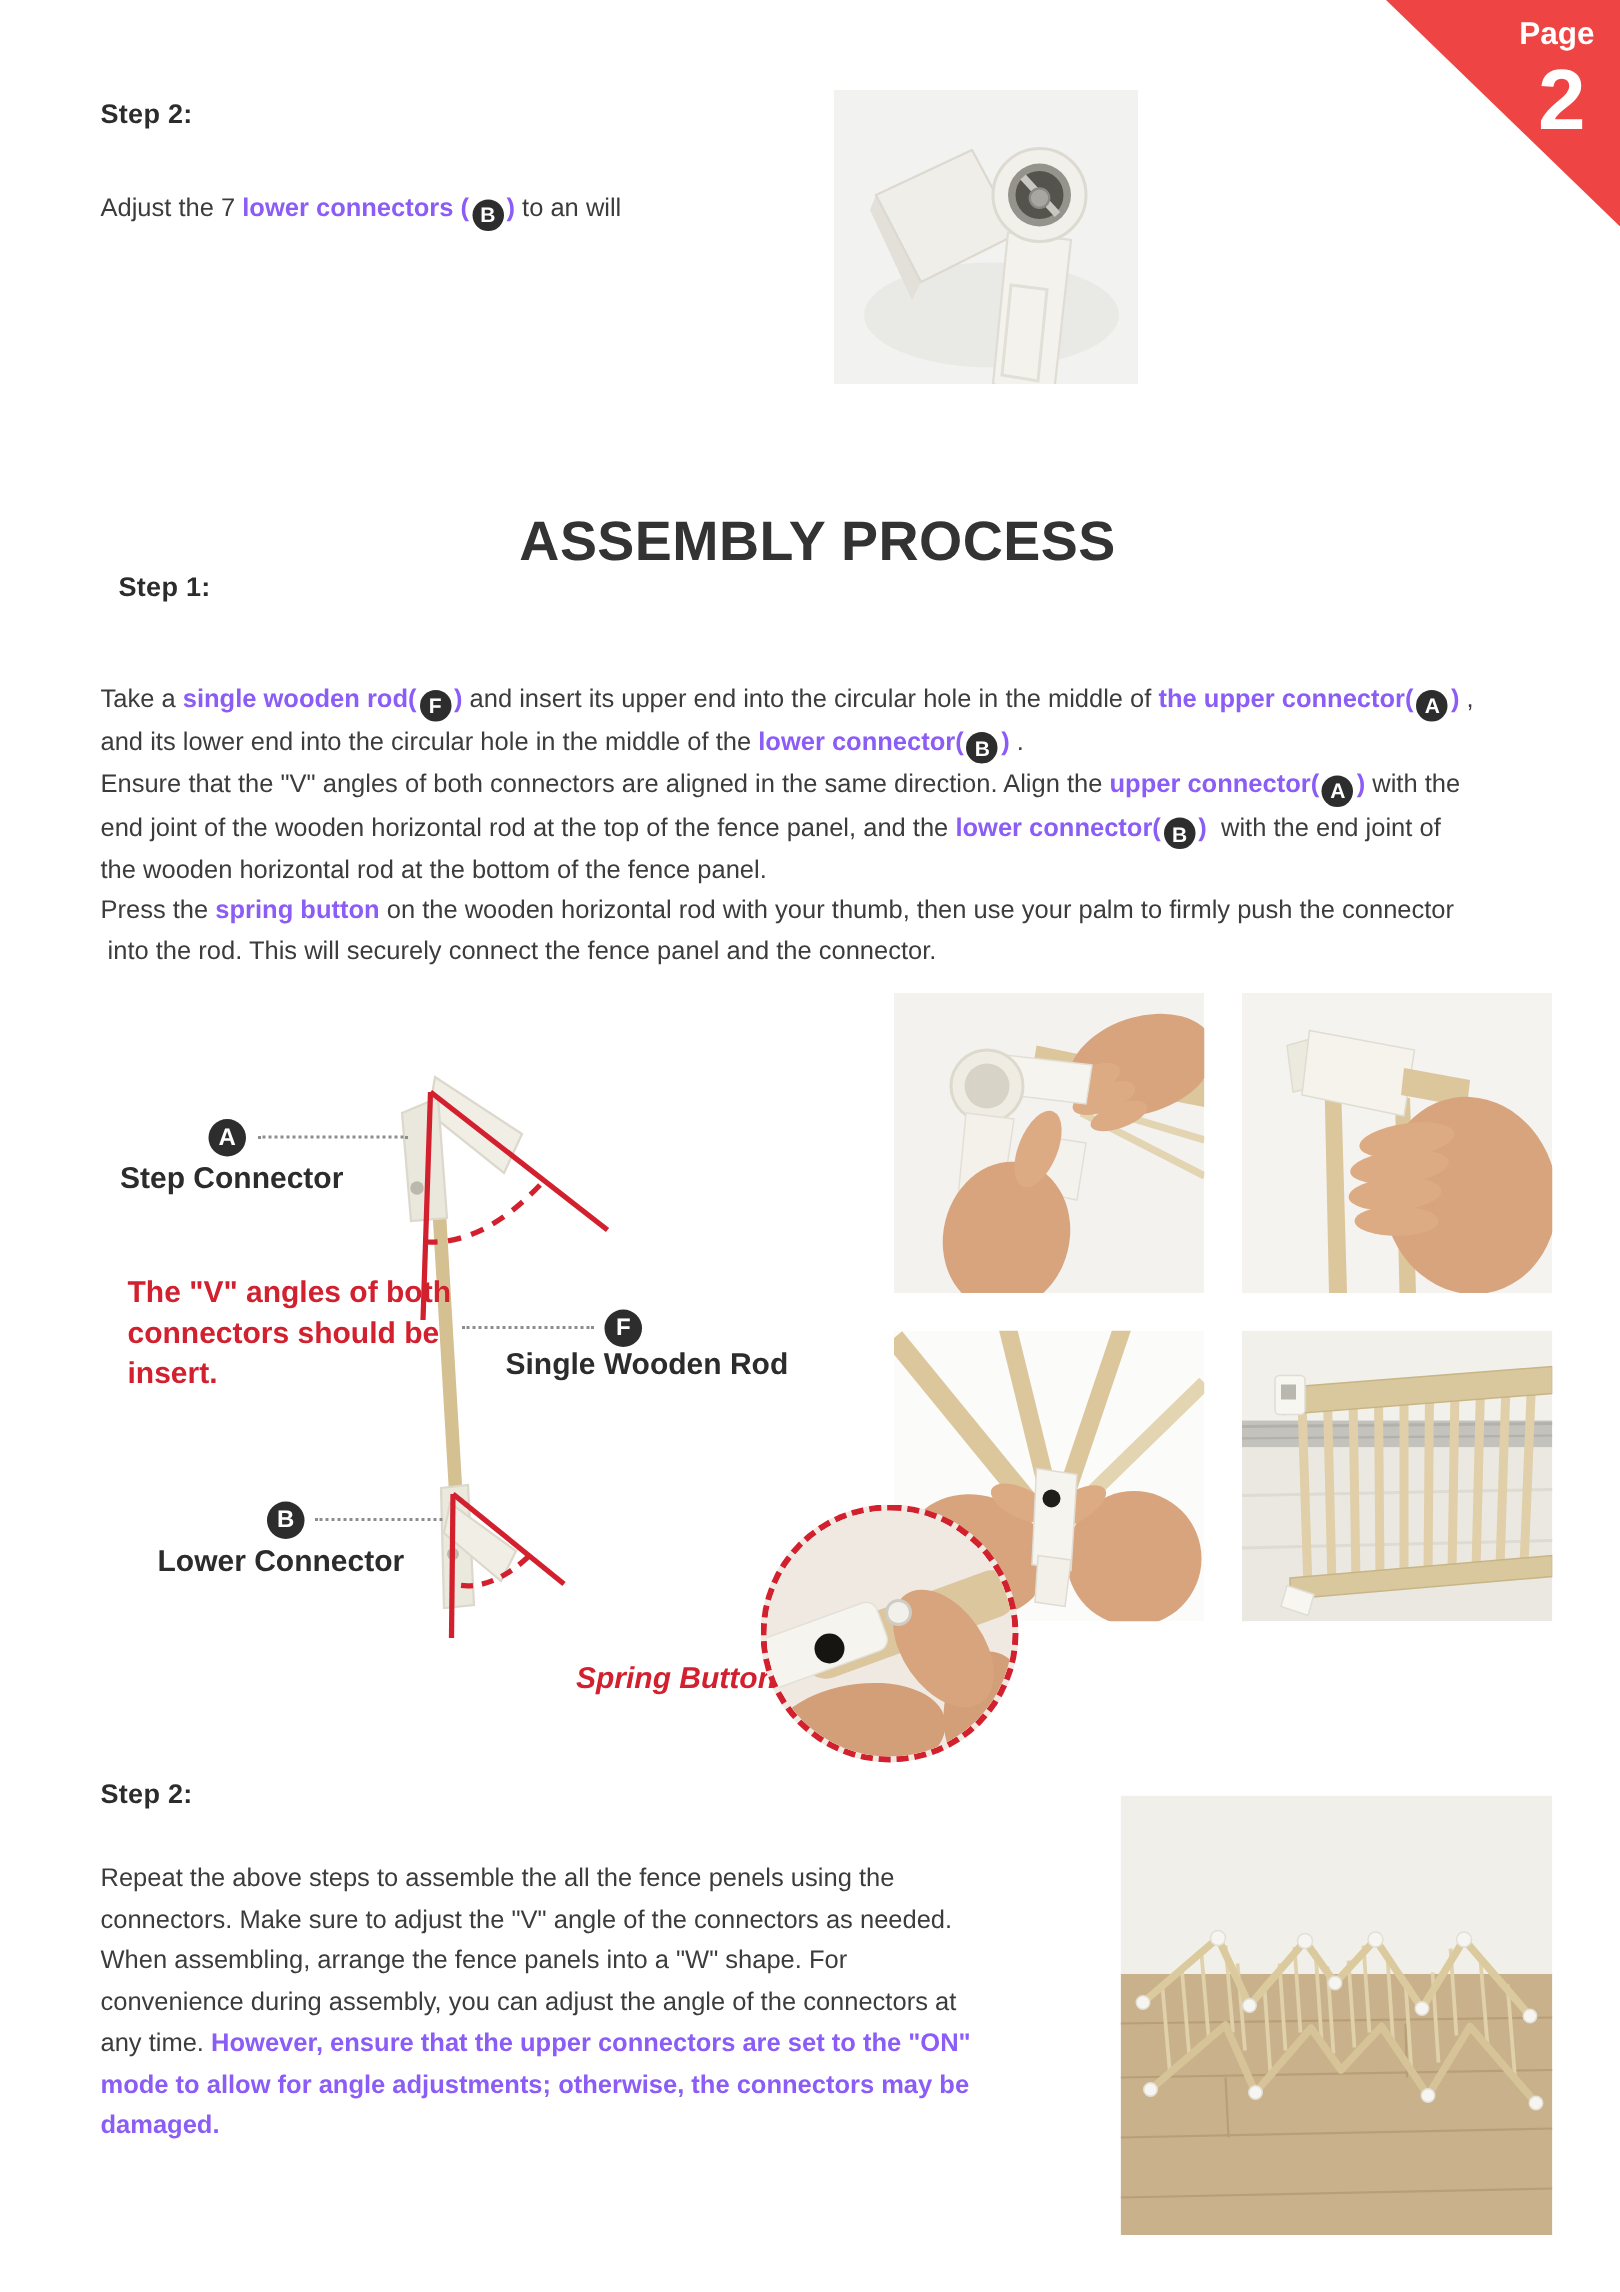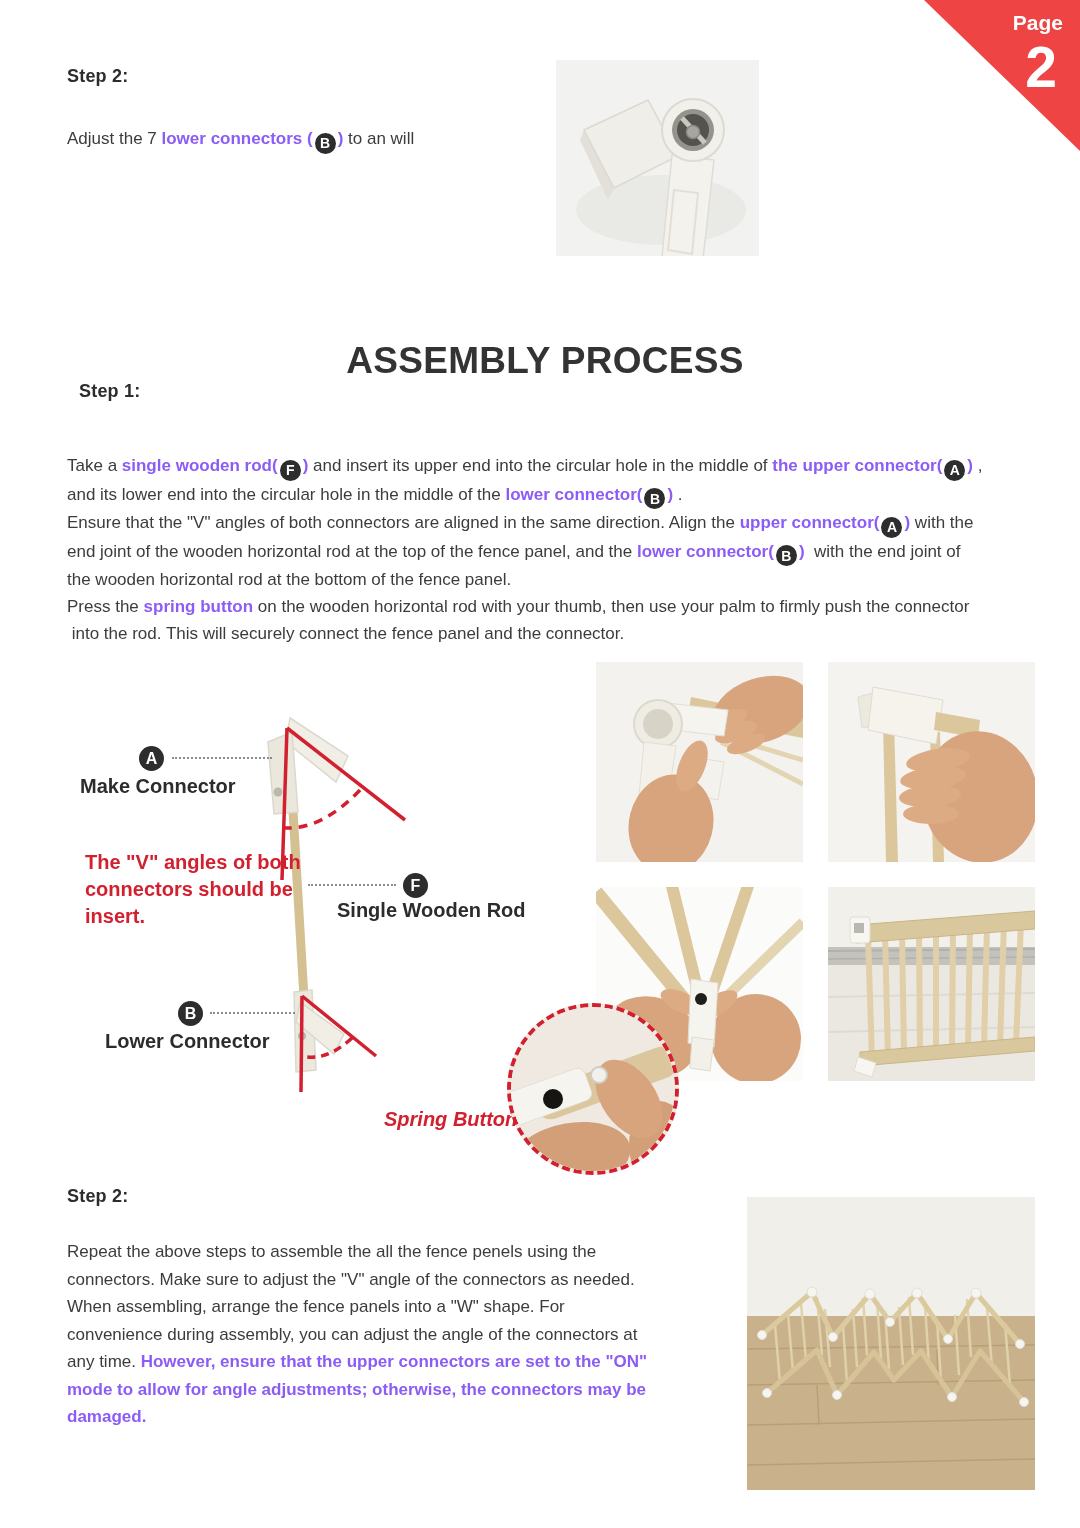--- a/index.html
+++ b/index.html
@@ -74,21 +74,21 @@
     <line x1="57" y1="28" x2="52" y2="180"></line>
     <path d="M 130,90 Q 92,130 54,128" stroke-dasharray="9 7"></path>
     <line x1="72" y1="296" x2="71" y2="392"></line>
     <line x1="72" y1="296" x2="146" y2="356"></line>
     <path d="M 122,338 Q 96,362 72,356" stroke-dasharray="8 6"></path>
   </g>
 </svg>
 
 <div class="badge-lg" style="left:139px;top:746px;">A</div>
 <div class="leader" style="left:172px;top:757px;width:100px;"></div>
-<div class="dlabel" style="left:80px;top:775px;">Make Connector</div>
+<div class="dlabel" style="left:80px;top:775px;">Step Connector</div>
 
 <div class="rednote" style="left:85px;top:849px;">
   <span>The "V" angles of both</span><br>
   <span>connectors should be</span><br>
   <span>insert.</span>
 </div>
 
 <div class="badge-lg" style="left:403px;top:873px;">F</div>
 <div class="leader" style="left:308px;top:884px;width:88px;"></div>
 <div class="dlabel" style="left:337px;top:899px;">Single Wooden Rod</div>

